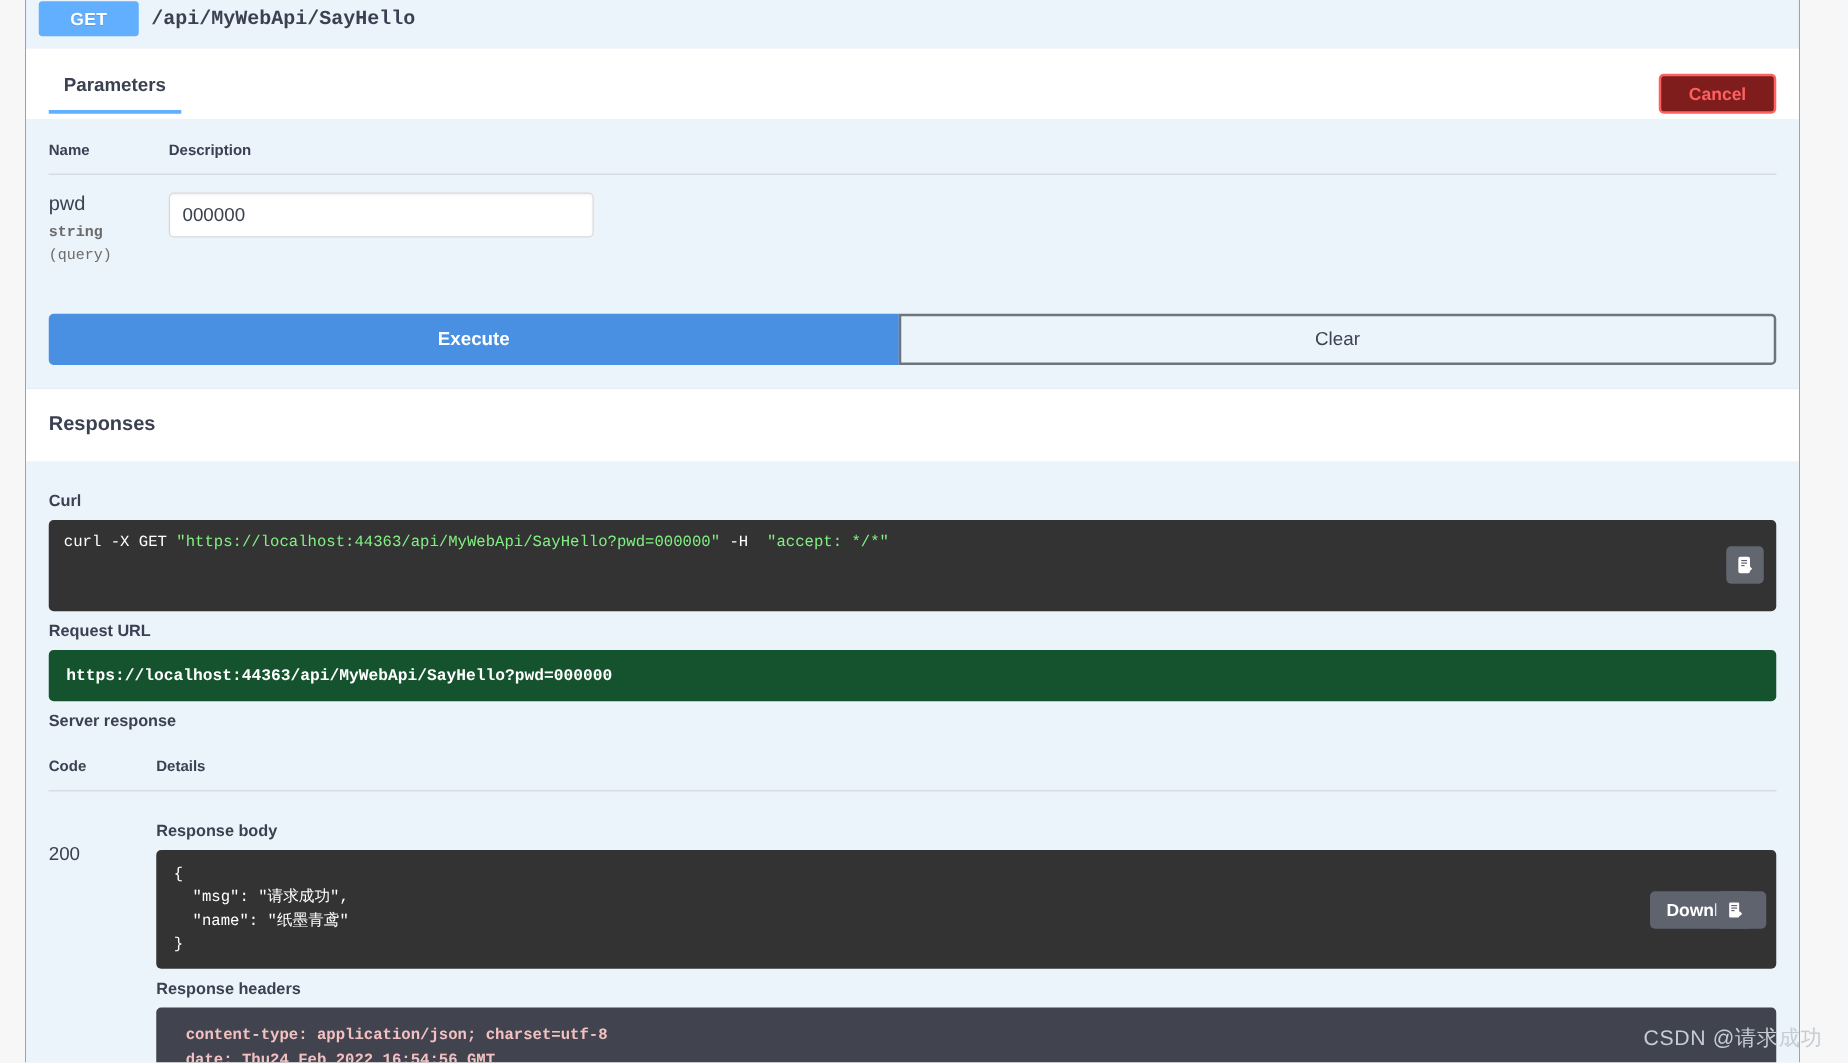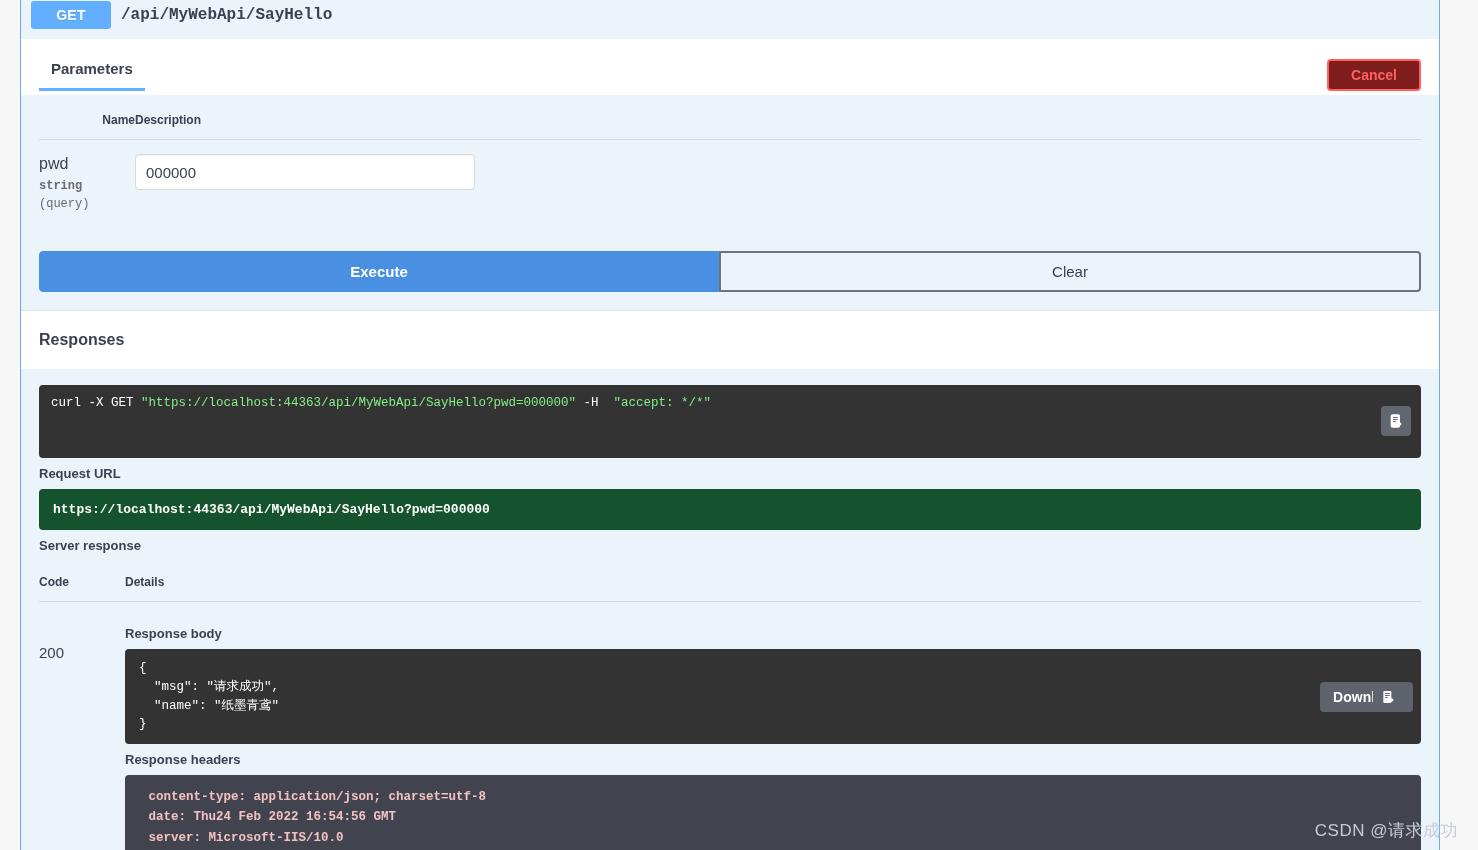--- a/index.html
+++ b/index.html
@@ -107,21 +107,21 @@
     border-collapse: collapse;
   }
   table.params th {
     text-align: left;
     font-size: 12px;
     font-weight: 700;
     color: #3b4151;
     padding: 18px 0 12px 0;
     border-bottom: 1px solid #d7dce4;
   }
-  table.params th.col-name { width: 96px; text-align: right; }
+  table.params th.col-name { width: 96px; }
   table.params td {
     vertical-align: top;
     padding: 14px 0 22px 0;
   }
   .p-name {
     font-size: 16px;
     color: #3b4151;
     line-height: 1.2;
     font-family: "Liberation Sans", sans-serif;
   }
@@ -376,20 +376,21 @@
         <div class="exec-row">
           <button class="btn-execute">Execute</button>
           <button class="btn-clear">Clear</button>
         </div>
       </div>
 
       <div class="responses-header">Responses</div>
 
       <div class="responses-body">
 
+        <div class="sec-label">Curl</div>
         <div class="code-dark"><span>curl -X GET </span><span class="tok-str">"https://localhost:44363/api/MyWebApi/SayHello?pwd=000000"</span><span> -H  </span><span class="tok-str">"accept: */*"</span>
           <div class="copy-btn on-dark">
             <svg width="16" height="16" viewBox="0 0 24 24" fill="none" stroke="#ffffff" stroke-width="2">
               <rect x="5" y="3" width="12" height="18" rx="1.5" fill="#ffffff" stroke="#ffffff"></rect>
               <rect x="7.5" y="6" width="7" height="1.4" fill="#5e636e" stroke="none"></rect>
               <rect x="7.5" y="9" width="7" height="1.4" fill="#5e636e" stroke="none"></rect>
               <rect x="7.5" y="12" width="4" height="1.4" fill="#5e636e" stroke="none"></rect>
               <path d="M14 16.5h5M17 14.2l2.4 2.3-2.4 2.3" stroke="#ffffff" stroke-width="1.7" fill="none"></path>
             </svg>
           </div>

